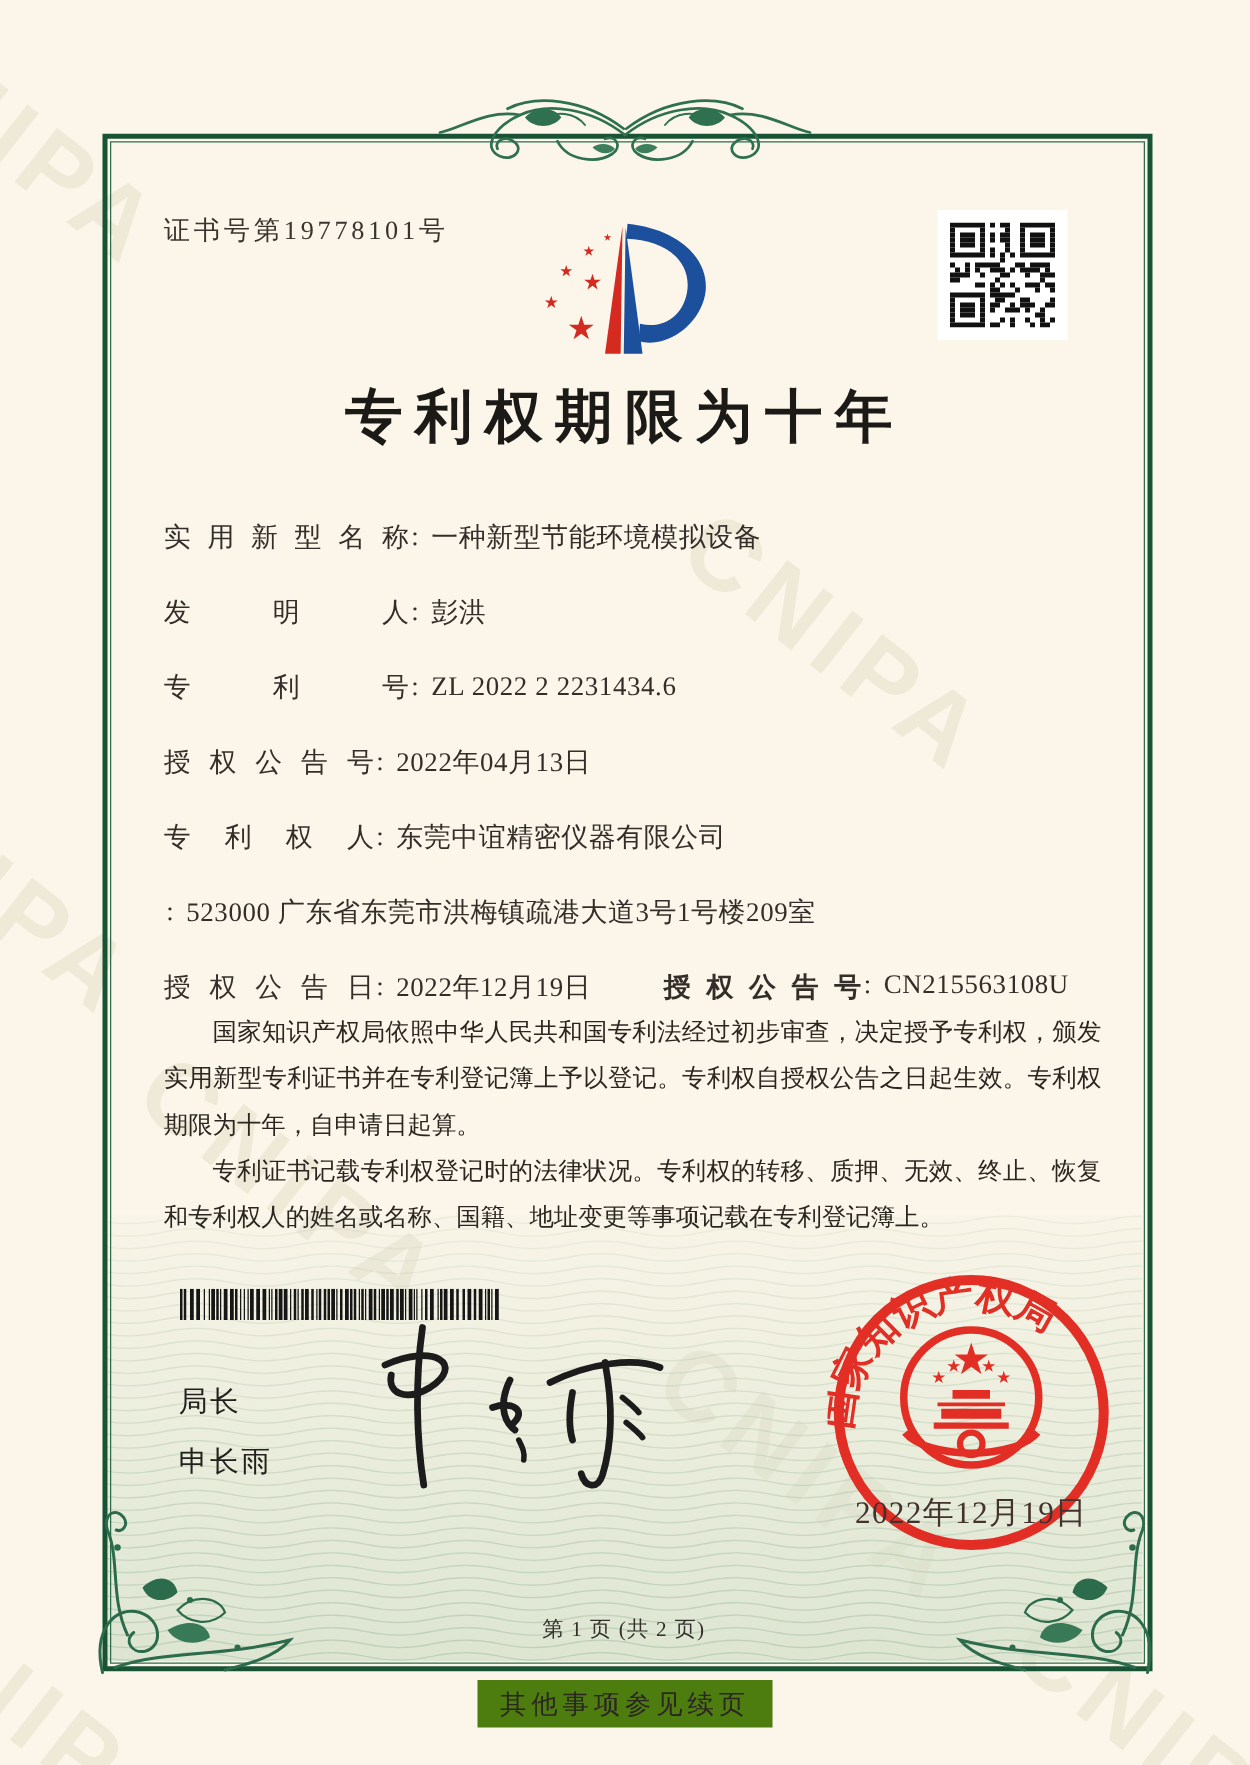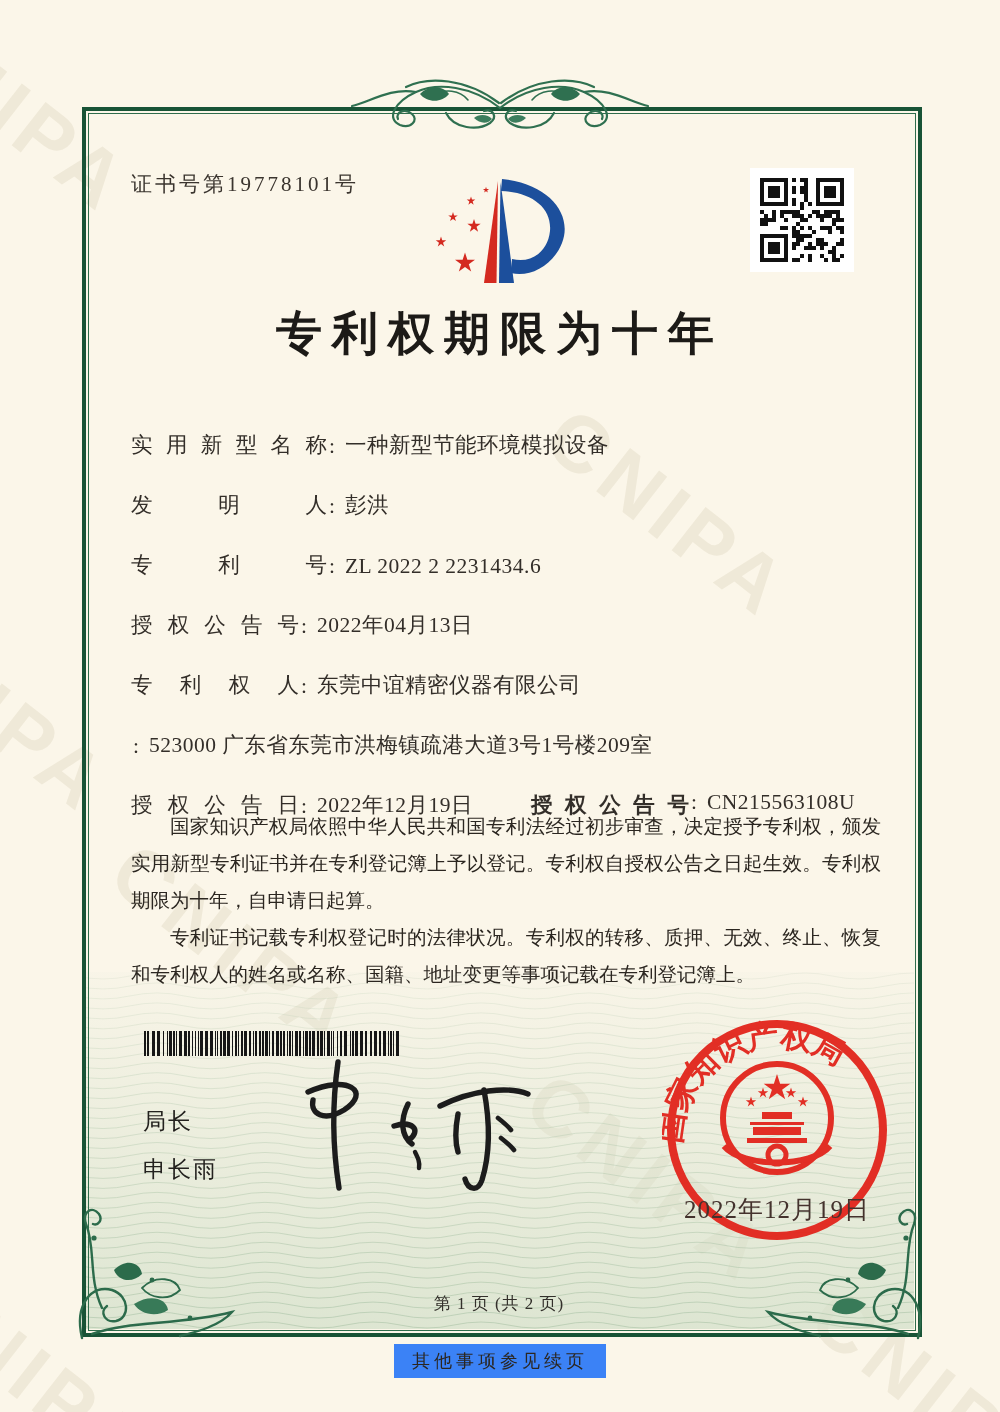--- a/index.html
+++ b/index.html
@@ -20,21 +20,21 @@
   .ornament{position:absolute;z-index:4;}
   
   #certNumber{position:absolute;left:131px;top:170px;font-size:21px;letter-spacing:3px;color:#3a342e;z-index:5;}
   #logo{position:absolute;left:432px;top:170px;width:148px;height:124px;z-index:5;}
   #qrBox{position:absolute;left:750px;top:168px;width:104px;height:104px;background:#ffffff;z-index:5;
          display:flex;align-items:center;justify-content:center;}
   #title{position:absolute;left:0;top:303px;width:100%;text-align:center;font-size:46px;font-weight:bold;
          letter-spacing:10px;color:#1c1a17;z-index:5;}
   
   #fields{position:absolute;left:131px;top:399px;width:760px;z-index:5;font-size:21.5px;color:#332e29;}
-  .frow{height:60px;display:flex;align-items:flex-end;}
+  .frow{height:60px;display:flex;align-items:center;}
   .lbl{display:inline-block;width:196px;text-align:justify;text-align-last:justify;flex:0 0 auto;}
   .lbl.m{width:168px;}
   .lbl.s{width:158px;font-weight:bold;}
   .colon{margin:0 10px 0 2px;flex:0 0 auto;}
   .val{letter-spacing:0.5px;}
   .pair2{margin-left:58px;display:flex;}
   
   #paras{position:absolute;left:131px;top:808px;width:750px;z-index:5;}
   #paras p{margin:0;font-size:19.5px;line-height:37px;text-indent:2em;text-align:justify;color:#2b2620;}
   
@@ -42,21 +42,21 @@
   #bureau{position:absolute;left:143px;top:1106px;z-index:5;font-family:Liberation Serif, serif;
           font-size:23px;color:#23211e;}
   #bureau div{margin-bottom:17px;letter-spacing:2px;}
   #signature{position:absolute;left:282px;top:1052px;width:268px;height:148px;z-index:6;}
   
   #seal{position:absolute;left:662px;top:1014px;width:230px;height:232px;z-index:7;opacity:0.94;}
   
   #pageNum{position:absolute;left:0;top:1292px;width:956px;text-align:center;font-size:17px;
            color:#33302b;z-index:5;letter-spacing:1px;margin-left:21px;}
   #contNote{position:absolute;left:0;top:1344px;width:100%;text-align:center;z-index:5;}
-  #contNote span{display:inline-block;background:#3b82f6;padding:5px 18px;font-size:18px;
+  #contNote span{display:inline-block;background:#4d7c0f;padding:5px 18px;font-size:21px;
                  letter-spacing:4px;color:#2b2620;font-family:Liberation Mono, monospace;}
 </style>
 </head>
 <body>
 
 <div id="page">
 
   <div class="wm" style="left:-75px;top:-15px">CNIPA</div>
   <div class="wm" style="left:585px;top:390px">CNIPA</div>
   <div class="wm" style="left:-95px;top:585px">CNIPA</div>

